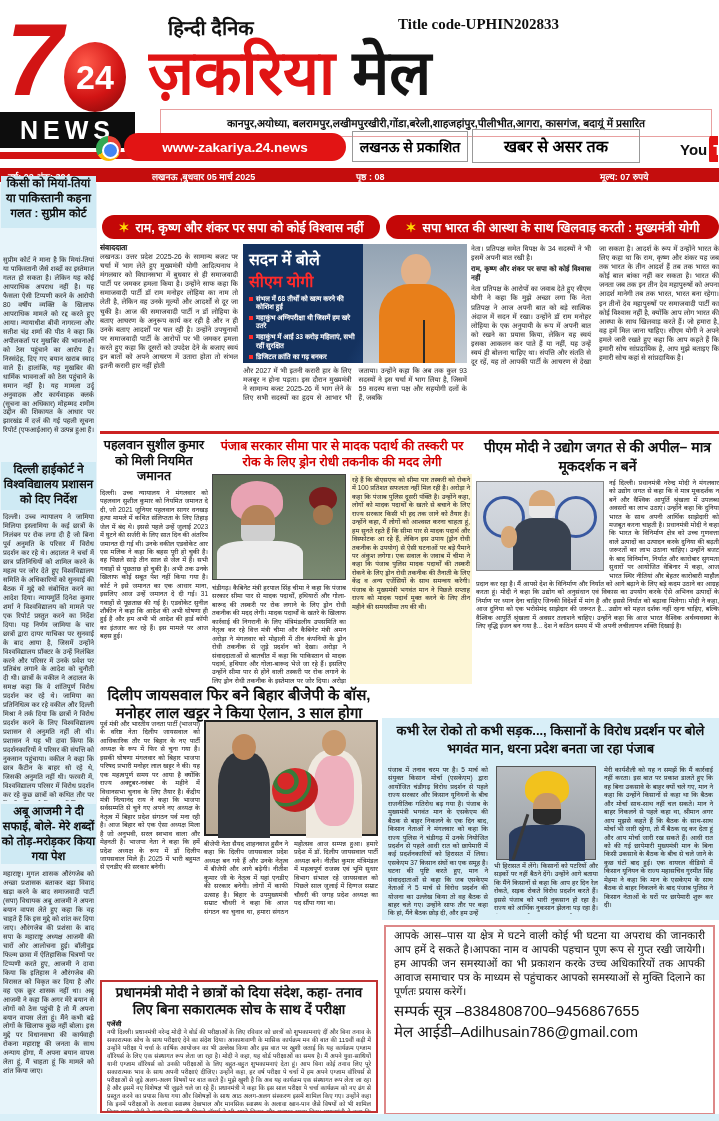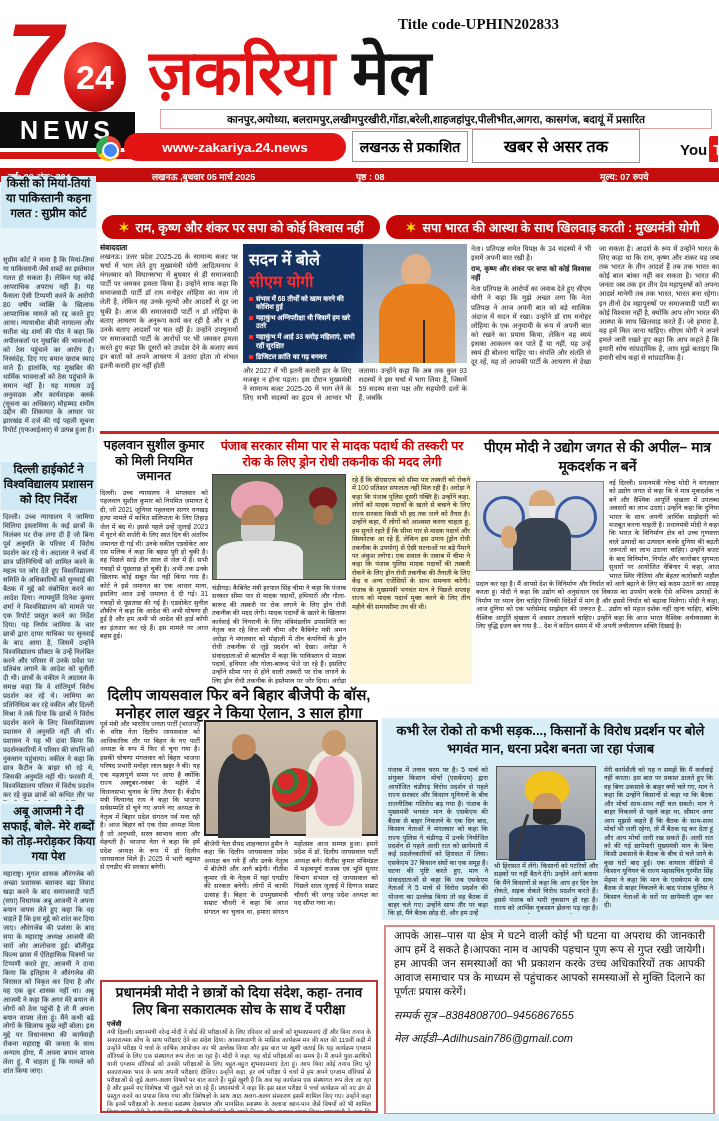--- a/index.html
+++ b/index.html
@@ -19,21 +19,21 @@
       font-weight:bold; font-size:25px; letter-spacing:5px; display:flex; align-items:center; justify-content:center; }
   #logo-strip { left:0; top:152px; width:135px; height:7px; background:#d21414; }
 
   #daily-label { left:168px; top:14px; width:140px; font-size:20px; font-weight:bold; color:#111; }
   #title-code  { left:398px; top:16px; width:230px; font-family:"Liberation Serif", serif; font-weight:bold; font-size:15px; color:#111; }
   #main-title  { left:148px; top:28px; width:571px; height:80px; font-size:62px; font-weight:bold; white-space:nowrap; }
   #main-title .red { color:#e01414; }
   #main-title .blk { color:#141414; }
   #diamond-accent { left:204px; top:146px; width:11px; height:11px; background:#d21414; transform:rotate(45deg); }
 
-  #cities-box { left:160px; top:109px; width:552px; height:20px; border:1px solid #e8a0a0;
+  #cities-box { left:160px; top:109px; width:552px; height:28px; border:1px solid #e8a0a0;
       font-size:10.6px; font-weight:bold; color:#111; display:flex; align-items:center; justify-content:center; white-space:nowrap; }
 
   #chrome-icon { left:96px; top:136px; width:25px; height:25px; border-radius:50%;
       background:conic-gradient(#ea4335 0 33%, #fbbc05 0 66%, #34a853 0 100%); }
   #chrome-icon::after { content:""; position:absolute; left:6px; top:6px; width:13px; height:13px;
       border-radius:50%; background:#4285f4; border:2px solid #fff; }
   #url-oval { left:124px; top:133px; width:222px; height:28px; background:#e21414; border-radius:16px;
       color:#fff; font-weight:bold; font-size:13.5px; display:flex; align-items:center; justify-content:center; }
   #pub-box { left:352px; top:131px; width:116px; height:31px; border:1px solid #999;
       font-size:14px; font-weight:bold; display:flex; align-items:center; justify-content:center; }
@@ -139,21 +139,21 @@
   #mann-c3 { position:absolute; left:222px; top:48px; width:109px; height:150px; }
 
   #students { left:100px; top:980px; width:278px; height:133px; border:2px solid #c23333; padding:3px 5px; }
   #students-h { font-size:13.5px; line-height:1.25; }
   #students-by { font-size:6.5px; font-weight:bold; }
   #students-b { height:88px; }
 
   #suchna { left:384px; top:925px; width:331px; height:190px; border:2px solid #dd8888; padding:2px 8px; }
   #suchna-t { text-align:center; font-size:34px; font-weight:bold; color:#111; line-height:1.05; }
   #suchna-b { font-size:10.6px; line-height:1.32; color:#111; }
-  #suchna-contact, #suchna-email { font-size:11px; color:#111; margin-top:8px;font-style:italic; }
+  #suchna-contact, #suchna-email { font-size:15px; color:#111; margin-top:1px; }
 
   
   #sidebar-bg { left:0; top:184px; width:97px; height:931px; background:#e7f4fa; }
   .side-h { position:absolute; left:1px; width:95px; background:#cfeaf4; font-weight:bold; font-size:11.5px;
       line-height:1.3; text-align:center; color:#111; }
   .side-b { position:absolute; left:3px; width:91px; font-size:6.8px; line-height:1.32; text-align:justify; color:#222; }
   #side-h1 { top:176px; height:52px; } #side-b1 { top:256px; height:202px; }
   #side-h2 { top:462px; height:48px; } #side-b2 { top:513px; height:288px; }
   #side-h3 { top:804px; height:60px; } #side-b3 { top:870px; height:243px; }
 
@@ -164,20 +164,21 @@
 
 <div id="paper">
 
   <div class="abs" id="logo-glyph">
     <div id="logo-seven">7</div>
     <div id="logo-ball">24</div>
   </div>
   <div class="abs" id="logo-news">NEWS</div>
   <div class="abs" id="logo-strip"></div>
 
+  <div class="abs" id="daily-label">हिन्दी दैनिक</div>
   <div class="abs" id="title-code">Title code-UPHIN202833</div>
   <div class="abs" id="main-title">
     <span class="red">ज़करिया</span><span class="blk"> मेल</span>
   </div>
   <div class="abs" id="diamond-accent"></div>
   <div class="abs" id="cities-box">कानपुर,अयोध्या, बलरामपुर,लखीमपुरखीरी,गोंडा,बरेली,शाहजहांपुर,पीलीभीत,आगरा, कासगंज, बदायूं में प्रसारित</div>
 
   <div class="abs" id="chrome-icon"></div>
   <div class="abs" id="url-oval">www-zakariya.24.news</div>
   <div class="abs" id="pub-box">लखनऊ से प्रकाशित</div>

